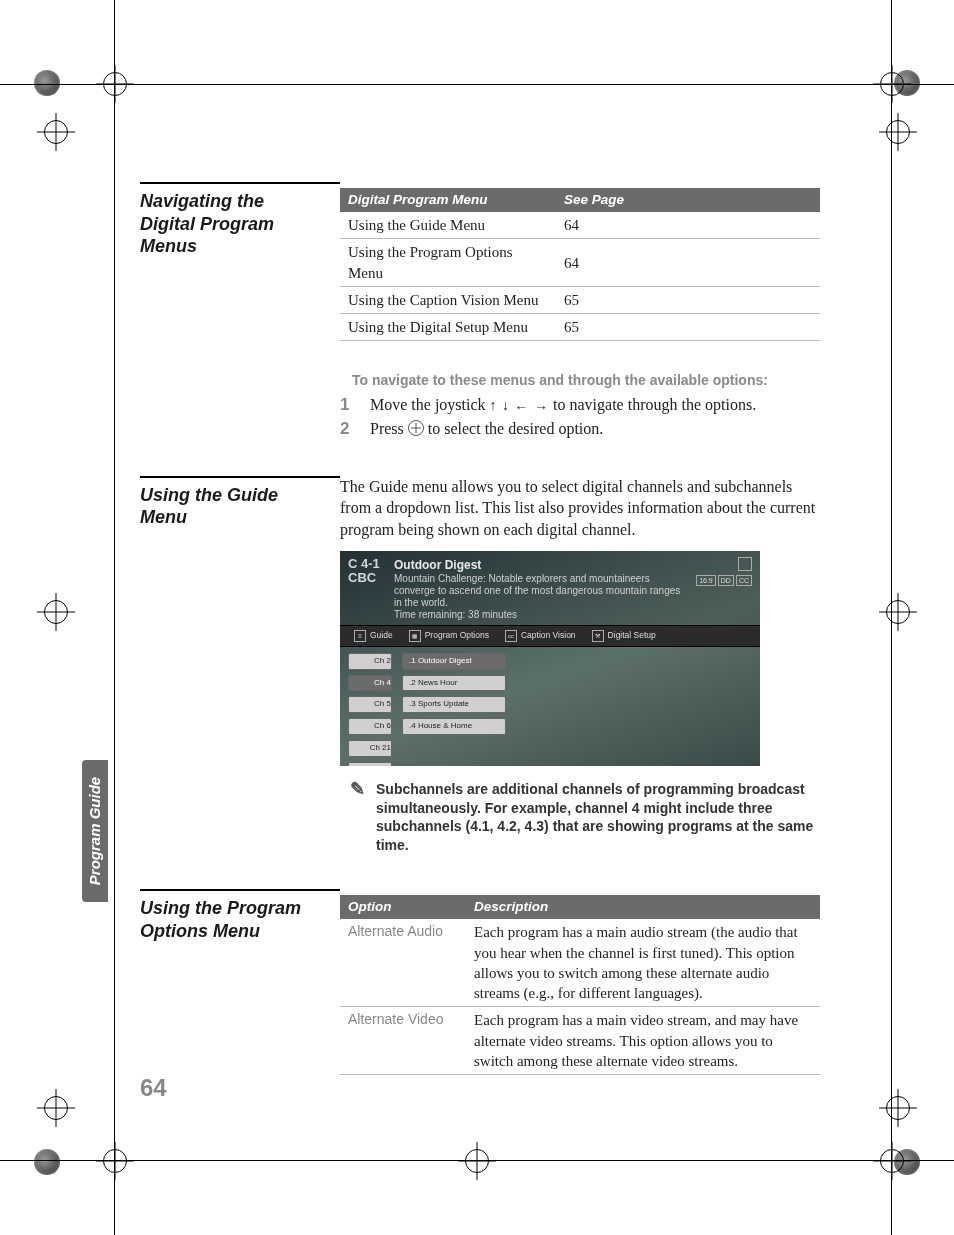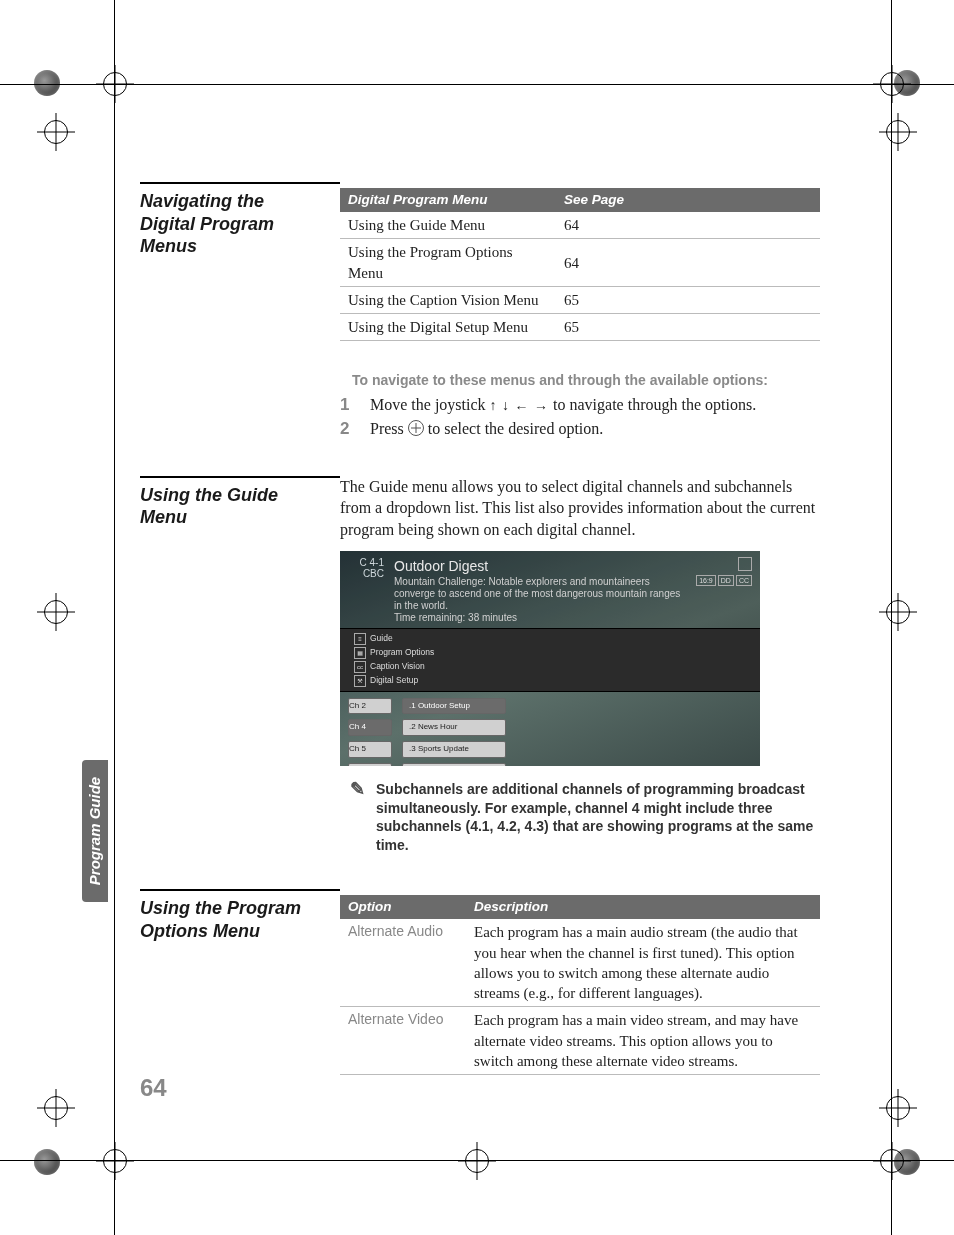--- a/index.html
+++ b/index.html
@@ -127,46 +127,45 @@
     font-family:"Trebuchet MS",Arial,sans-serif;
     color:#e8e8e8;
     font-size:9px;
     overflow:hidden;
     margin:6px 0 14px 0;
   }
   .tvshot .hdr {
     display:flex; padding:6px 8px 4px 8px; gap:10px;
     background:rgba(0,0,0,.15);
   }
-  .tvshot .hdr .chlabel { flex:0 0 36px; color:#cfd8dc; font-weight:400; font-size:10px; line-height:1.1;text-align:right;}
+  .tvshot .hdr .chlabel { flex:0 0 36px; color:#cfd8dc; font-weight:700; font-size:13px; line-height:1.1;}
   .tvshot .hdr .prog { flex:1; }
-  .tvshot .hdr .prog .ttl { font-weight:400; font-size:14px; }
+  .tvshot .hdr .prog .ttl { font-weight:700; font-size:12px; }
   .tvshot .hdr .prog .desc { font-size:10px; line-height:1.2; color:#d0d0d0; }
   .tvshot .hdr .badges { flex:0 0 60px; text-align:right; }
   .tvshot .hdr .badges span {
     display:inline-block; border:1px solid #aaa; font-size:7px; padding:0 2px; margin-left:2px; color:#ddd;
   }
   .tvshot .tabs {
     display:flex; gap:0; background:#2b2b2b; border-top:1px solid #000; border-bottom:1px solid #000;
     padding:3px 6px;
-    flex-direction:column;
   }
   .tvshot .tabs .tab {
     display:flex; align-items:center; gap:4px;
     padding:1px 8px; font-size:8.5px; color:#ddd;
   }
   .tvshot .tabs .tab .ico {
     width:10px;height:10px;border:1px solid #aaa;display:inline-block;font-size:6px;line-height:10px;text-align:center;
   }
   .tvshot .cols { display:flex; padding:6px 8px; gap:10px; }
   .tvshot .chlist, .tvshot .sublist { list-style:none; margin:0; padding:0; }
   .tvshot .chlist li {
     background:#d0d0d0; color:#222;
     border:1px solid #666; border-radius:2px;
-    width:42px; text-align:left;
+    width:42px; text-align:right;
     font-size:8px; padding:2px 0; margin-bottom:5px;
   }
   .tvshot .chlist li.sel { background:#6b6b6b; color:#fff; }
   .tvshot .sublist li {
     background:#d0d0d0; color:#222;
     border:1px solid #666; border-radius:2px;
     min-width:90px;
     font-size:8px; padding:2px 6px; margin-bottom:5px;
   }
   .tvshot .sublist li.sel { background:#6b6b6b; color:#fff; }
@@ -333,21 +332,21 @@
         <div class="cols">
           <ul class="chlist">
             <li>Ch 2</li>
             <li class="sel">Ch 4</li>
             <li>Ch 5</li>
             <li>Ch 6</li>
             <li>Ch 21</li>
             <li>Ch 43</li>
           </ul>
           <ul class="sublist">
-            <li class="sel">.1 Outdoor Setup</li>
+            <li class="sel">.1 Outdoor Digest</li>
             <li>.2 News Hour</li>
             <li>.3 Sports Update</li>
             <li>.4 House &amp; Home</li>
           </ul>
         </div>
       </div>
 
       <div class="note">
         <div class="pen">✎</div>
         <div>Subchannels are additional channels of programming broadcast simultaneously. For example, channel 4 might include three subchannels (4.1, 4.2, 4.3) that are showing programs at the same time.</div>

